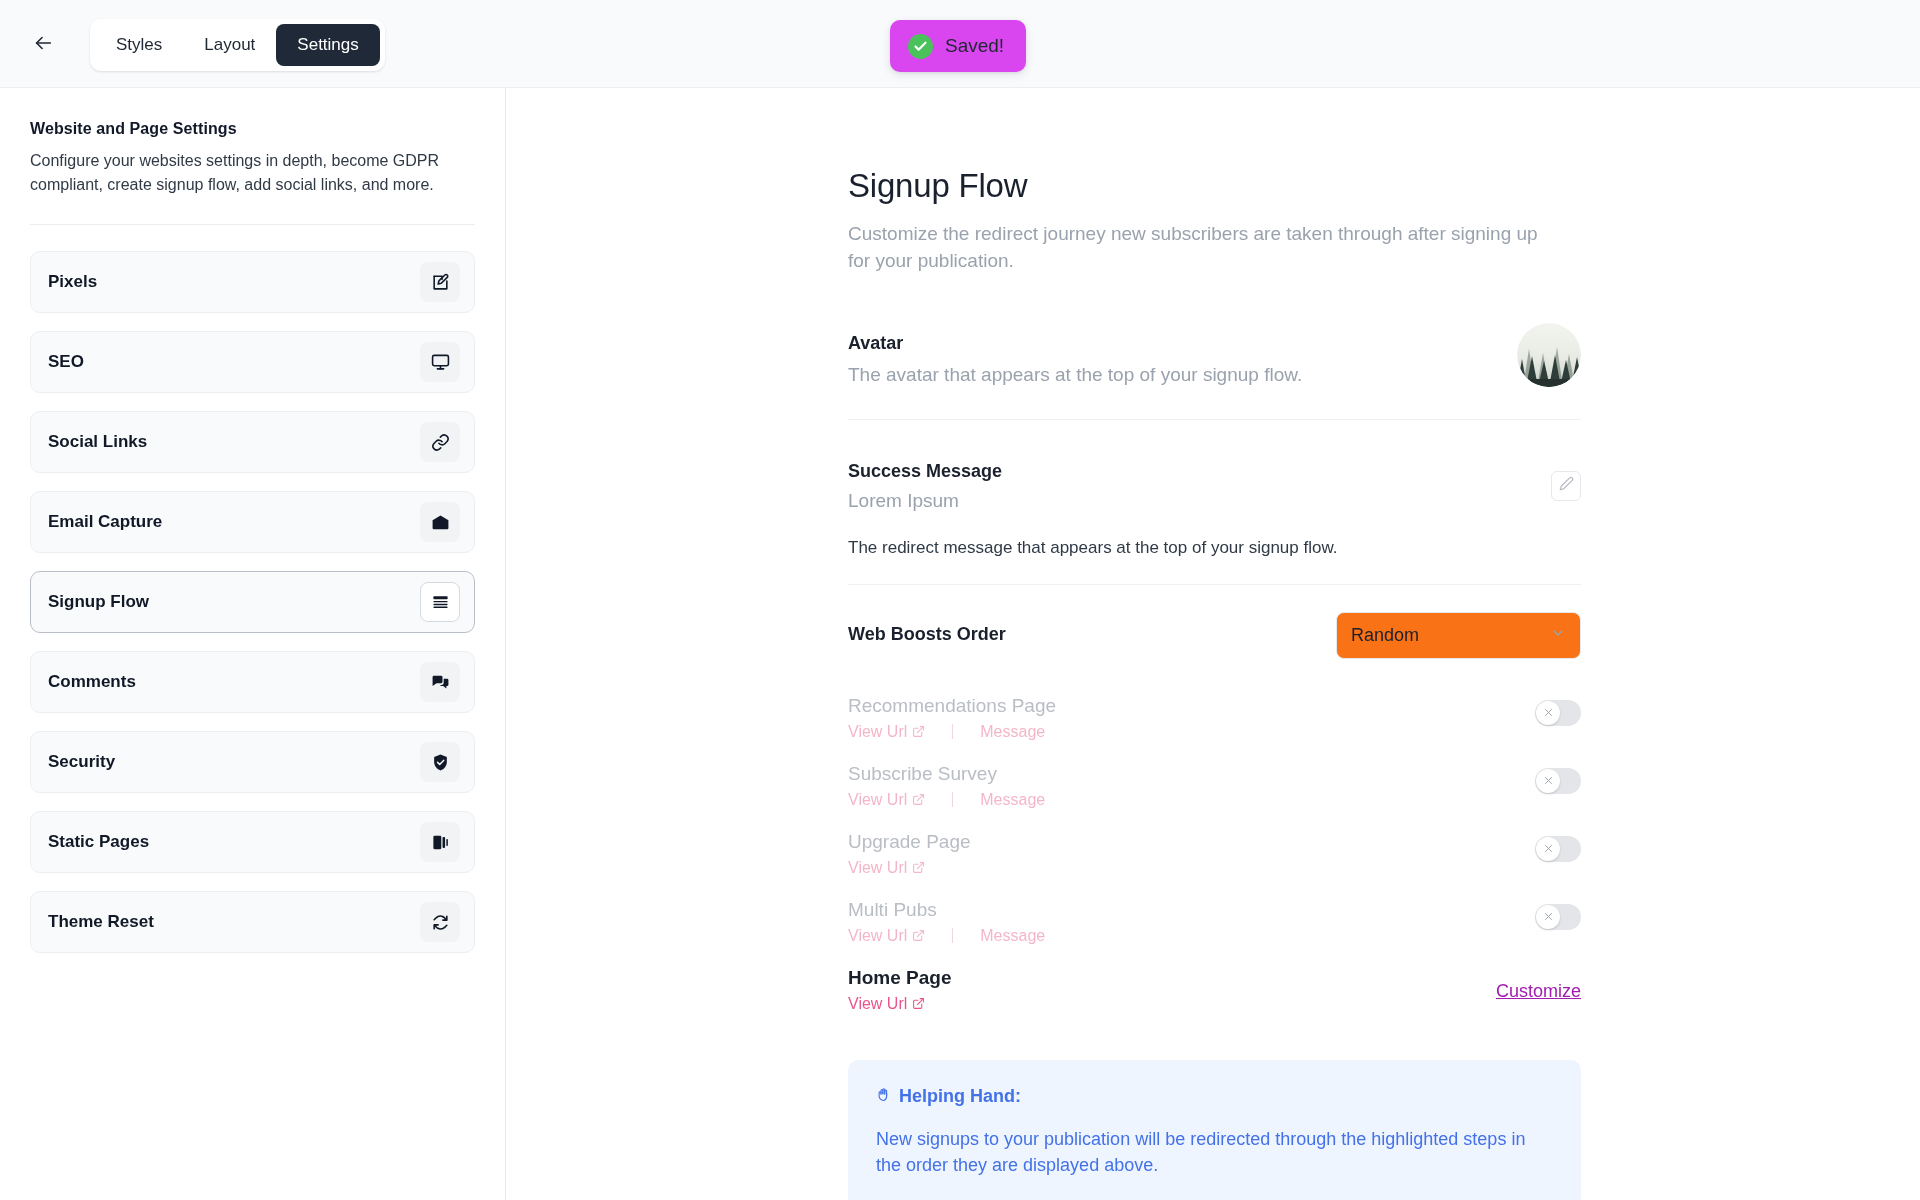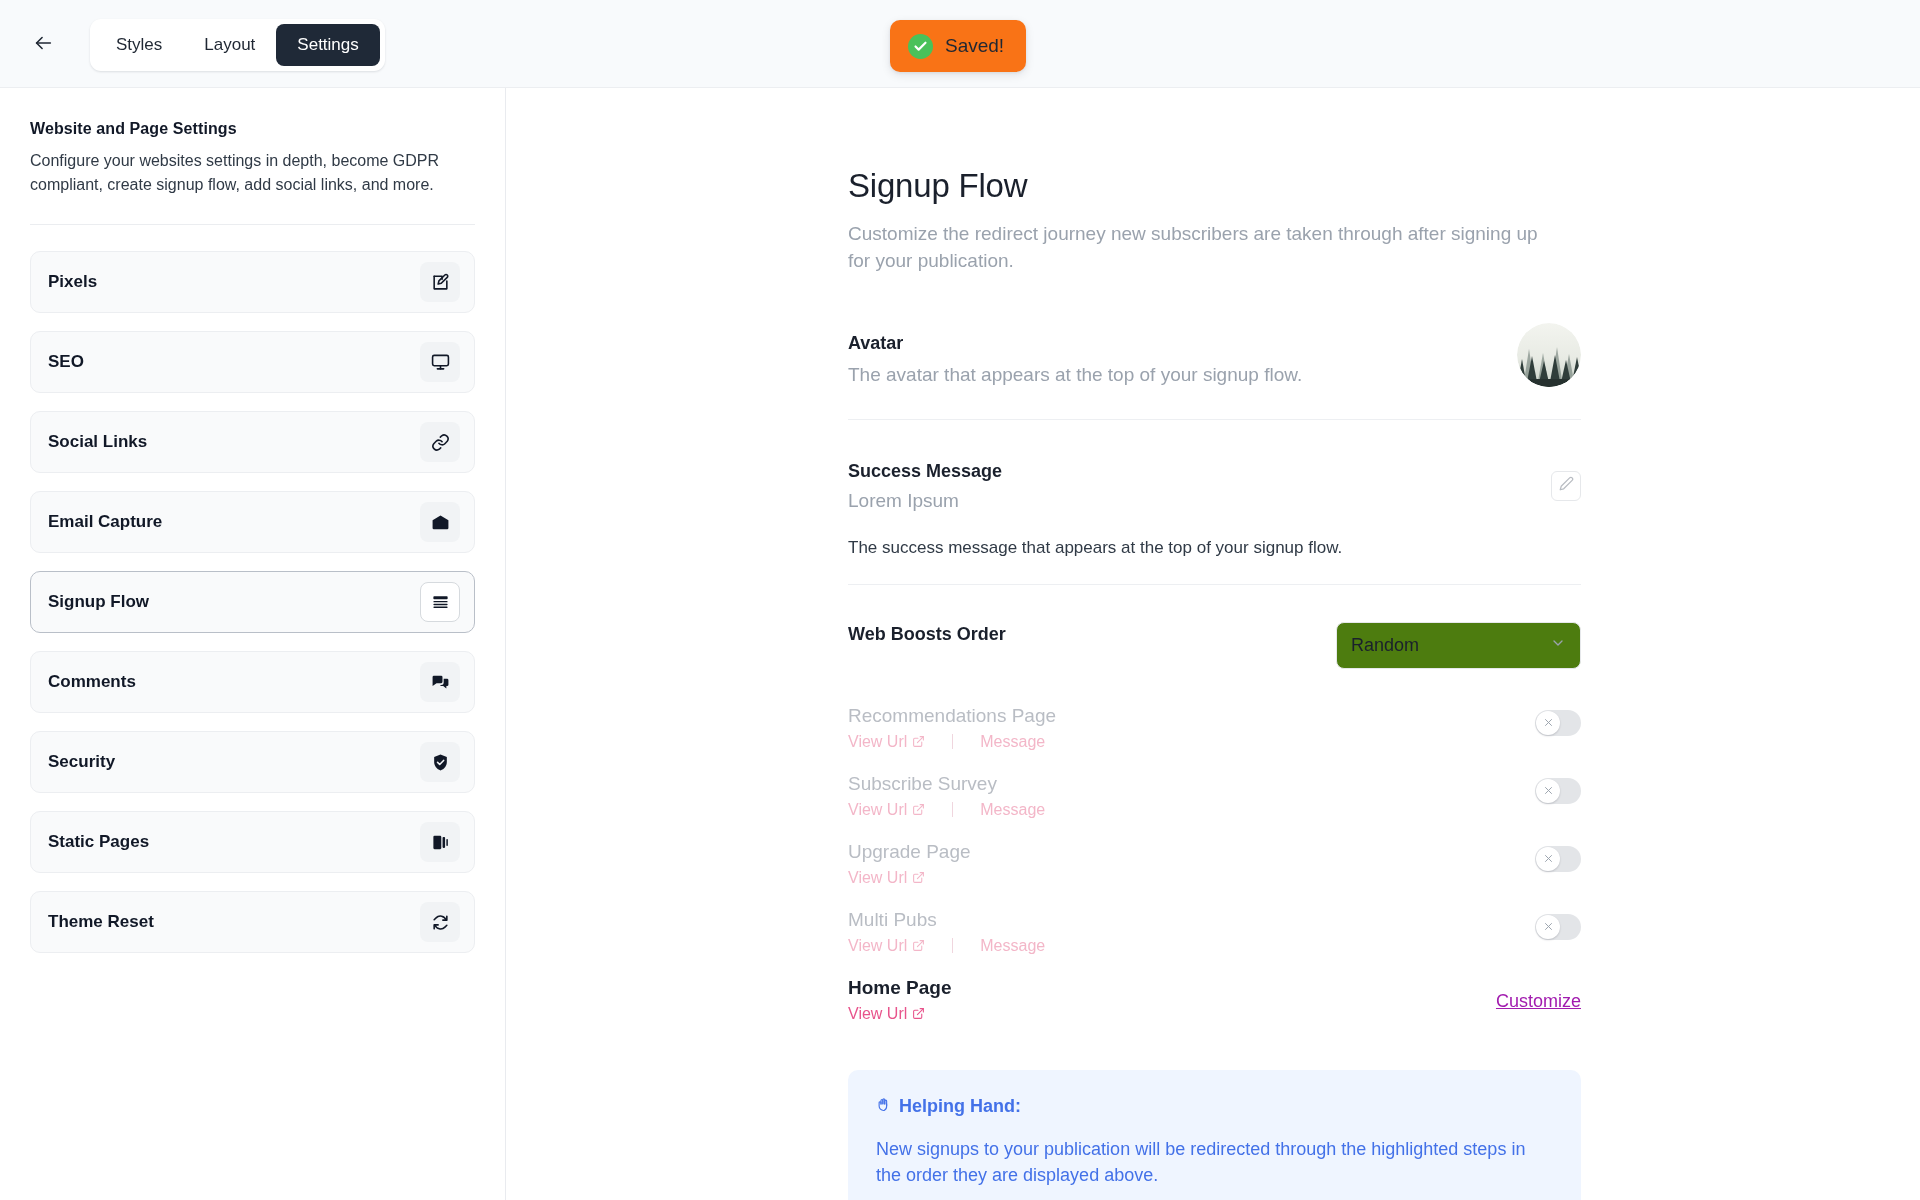--- a/index.html
+++ b/index.html
@@ -35,21 +35,21 @@
     height: 42px; padding: 0 21px;
     display: flex; align-items: center; justify-content: center;
     font-size: 17px; color: #1f2733; border-radius: 8px;
     cursor: pointer; white-space: nowrap;
   }
   .seg-item.active { background: #1f2937; color: #ffffff; font-weight: 400; }
 
   
   .toast {
     position: absolute; left: 890px; top: 20px;
-    height: 52px; background: #f97316;
+    height: 52px; background: #d946ef;
     border-radius: 10px;
     display: flex; align-items: center; gap: 12px;
     padding: 0 22px 0 18px;
     box-shadow: 0 3px 10px rgba(16,24,40,.10), 0 1px 3px rgba(16,24,40,.07);
     z-index: 20;
   }
   .toast-icon {
     width: 25px; height: 25px; border-radius: 50%;
     background: #4ac15a;
     display: flex; align-items: center; justify-content: center;
@@ -129,22 +129,22 @@
     width: 30px; height: 30px; border: 1px solid #e6e8eb; border-radius: 6px;
     background: #fff; display: flex; align-items: center; justify-content: center;
     cursor: pointer; flex: none; margin-top: 22px;
   }
   .succ-help { font-size: 17px; color: #303a46; margin-top: 26px; }
 
   
   .boost-sec { margin-top: 27px; display: flex; align-items: flex-start; }
   .select {
     width: 245px; height: 47px; border: 1px solid #e6e8eb; border-radius: 8px;
-    background: #4d7c0f; display: flex; align-items: center;
-    padding: 0 14px; margin-top: 10px; cursor: pointer; flex: none;
+    background: #f97316; display: flex; align-items: center;
+    padding: 0 14px; cursor: pointer; flex: none;
   }
   .select-val { flex: 1; font-size: 18px; color: #1a202c; }
 
   
   .steps { margin-top: 26px; display: flex; flex-direction: column; }
   .step { display: flex; align-items: flex-start; padding: 10px 0 12px 0; }
   .step-name { font-size: 19px; color: #b9bdc4; }
   .step.on .step-name { font-size: 19px; font-weight: bold; color: #1a202c; }
   .step-links { display: flex; align-items: center; gap: 27px; margin-top: 6px; }
   .lnk { font-size: 16px; color: #f3b6c8; display: inline-flex; align-items: center; gap: 5px; cursor: pointer; }
@@ -373,21 +373,21 @@
           <div class="succ-value">Lorem Ipsum</div>
         </div>
         <div class="pencil-btn">
           <span>
             <svg width="15" height="15" viewBox="0 0 24 24" fill="none" stroke="#b8bcc2" stroke-width="2" stroke-linecap="round" stroke-linejoin="round">
               <path d="M17 3a2.8 2.8 0 0 1 4 4L7.5 20.5 2 22l1.5-5.5L17 3z"></path>
             </svg>
           </span>
         </div>
       </div>
-      <div class="succ-help">The success message that appears at the top of your signup flow.</div>
+      <div class="succ-help">The redirect message that appears at the top of your signup flow.</div>
     </div>
 
     <div class="hr" style="margin-top:26px;"></div>
 
     <div class="boost-sec">
       <div class="row-main" style="width:430px;flex:none;">
         <div class="sec-label">Web Boosts Order</div>
       </div>
       <div style="flex:1;"></div>
       <div class="select">

